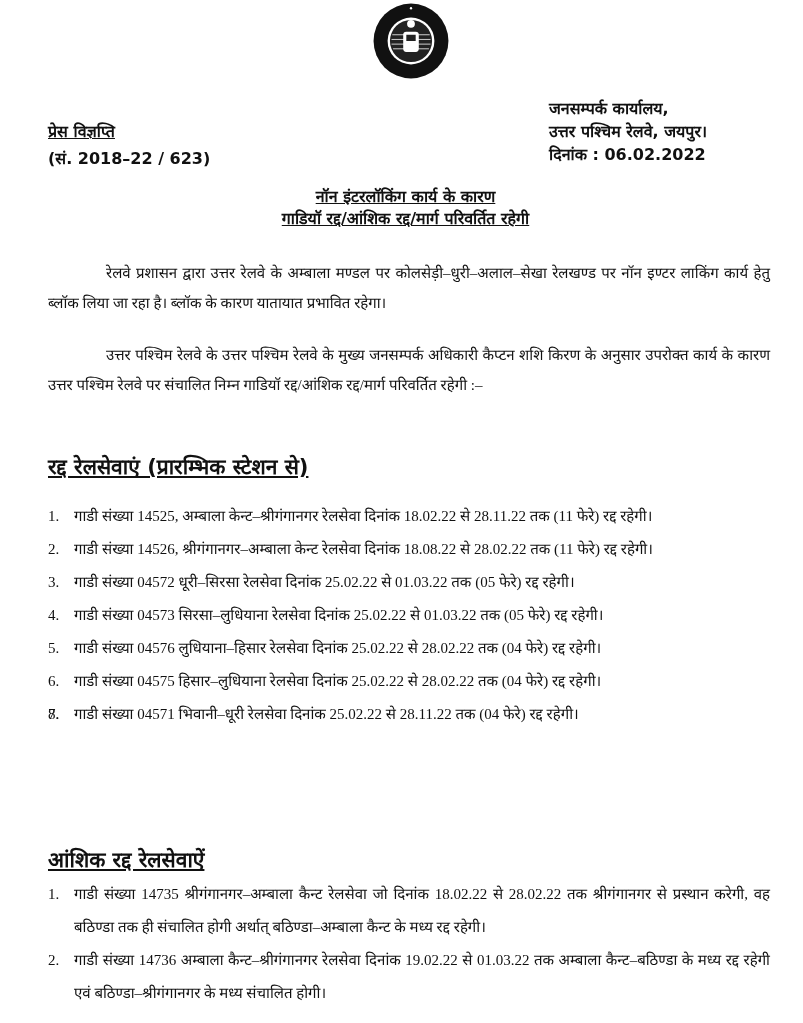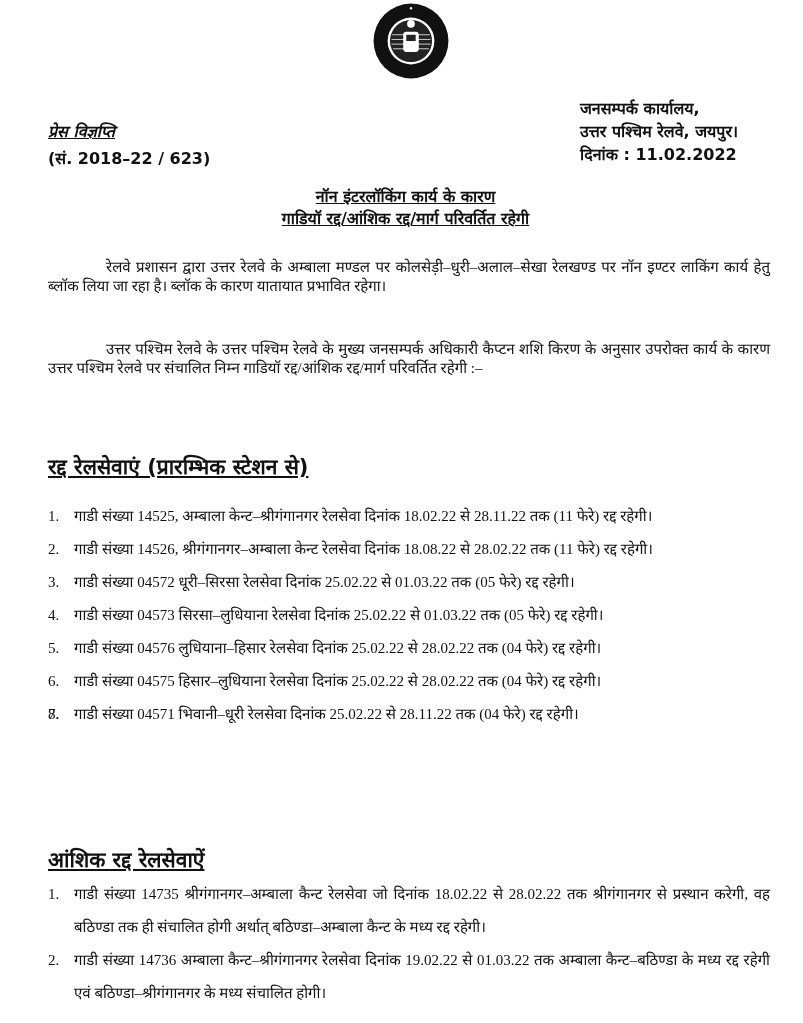--- a/index.html
+++ b/index.html
@@ -6,26 +6,26 @@
     body {
       width: 803px; height: 1023px; position: relative; overflow: hidden;
       font-family: "DejaVu Sans", "Liberation Sans", sans-serif;
       color: #111111;
     }
     .logo {
       position: absolute; left: 372px; top: 2px; width: 78px; height: 78px;
     }
     .logo svg { width: 78px; height: 78px; display: block; }
     .left-head { position: absolute; left: 48px; top: 118px; font-size: 16px; line-height: 27px; font-weight: bold; }
-    .left-head .pr { text-decoration: underline; font-style: italic; }
-    .right-head { position: absolute; left: 580px; top: 97px; font-size: 16px; line-height: 23px; font-weight: bold; }
+    .left-head .pr { text-decoration: underline; }
+    .right-head { position: absolute; left: 549px; top: 97px; font-size: 16px; line-height: 23px; font-weight: bold; }
     .title-block { position: absolute; left: 4px; width: 803px; top: 186px; text-align: center; font-size: 16px; line-height: 22px; font-weight: bold; }
     .title-block div { text-decoration: underline; }
     .para {
-      position: absolute; left: 48px; width: 722px; font-size: 15px; line-height: 19px;
+      position: absolute; left: 48px; width: 722px; font-size: 15px; line-height: 30px;
       text-align: justify; text-indent: 58px; font-family: "Liberation Serif", "DejaVu Serif", serif;
     }
     .p1 { top: 258px; }
     .p2 { top: 340px; }
     .section-head {
       position: absolute; left: 48px; font-size: 21px; font-weight: bold; text-decoration: underline;
     }
     .sh1 { top: 452px; }
     .sh2 { top: 845px; }
     ol.items {
@@ -59,21 +59,21 @@
 </div>
 
 <div class="left-head">
   <div class="pr">प्रेस विज्ञप्ति</div>
   <div>(सं. 2018–22 / 623)</div>
 </div>
 
 <div class="right-head">
   <div>जनसम्पर्क कार्यालय,</div>
   <div>उत्तर पश्चिम रेलवे, जयपुर।</div>
-  <div>दिनांक : 11.02.2022</div>
+  <div>दिनांक : 06.02.2022</div>
 </div>
 
 <div class="title-block">
   <div>नॉन इंटरलॉकिंग कार्य के कारण</div>
   <div>गाडियॉ रद्द/आंशिक रद्द/मार्ग परिवर्तित रहेगी</div>
 </div>
 
 <div class="para p1">रेलवे प्रशासन द्वारा उत्तर रेलवे के अम्बाला मण्डल पर कोलसेड़ी–धुरी–अलाल–सेखा रेलखण्ड पर नॉन इण्टर लाकिंग कार्य हेतु ब्लॉक लिया जा रहा है। ब्लॉक के कारण यातायात प्रभावित रहेगा।</div>
 <div class="para p2">उत्तर पश्चिम रेलवे के उत्तर पश्चिम रेलवे के मुख्य जनसम्पर्क अधिकारी कैप्टन शशि किरण के अनुसार उपरोक्त कार्य के कारण उत्तर पश्चिम रेलवे पर संचालित निम्न गाडियॉ रद्द/आंशिक रद्द/मार्ग परिवर्तित रहेगी :–</div>
 

